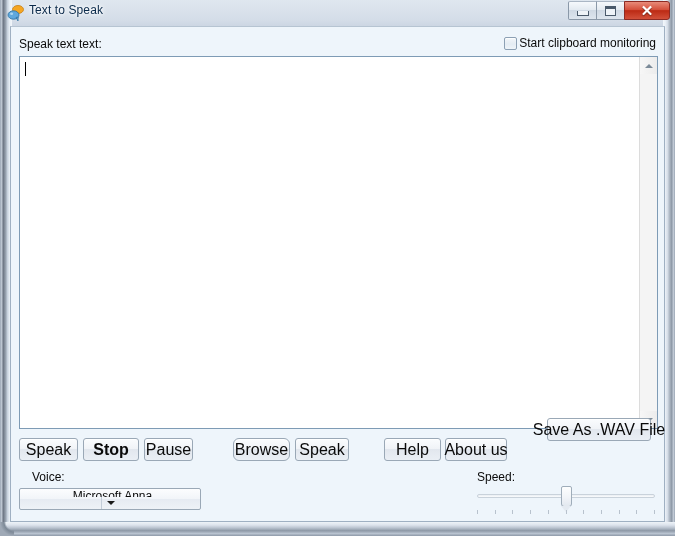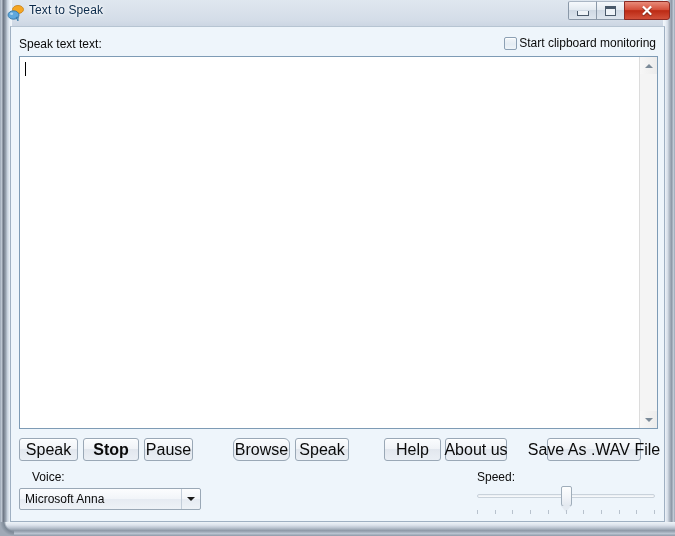--- a/index.html
+++ b/index.html
@@ -250,20 +250,21 @@
   #voice-combo {
     position: absolute;
     left: 8px; top: 461px;
     width: 182px; height: 22px;
     box-sizing: border-box;
     border: 1px solid #9aa8b6;
     border-radius: 2px;
     background: linear-gradient(to bottom, #fcfdfe 0%, #f2f5f9 48%, #e6ebf2 52%, #eef2f7 100%);
     display: flex;
     align-items: center;
+    flex-direction: column;
   }
   #voice-value {
     flex: 1 1 auto;
     padding-left: 5px;
     font-size: 12px;
     color: #0a0a0a;
     white-space: nowrap;
     overflow: hidden;
   }
   #voice-arrow-box {
@@ -391,21 +392,21 @@
 
     <div class="btn" style="left:8px;  top:411px; width:59px;">Speak</div>
     <div class="btn" style="left:72px; top:411px; width:56px;font-weight:bold;">Stop</div>
     <div class="btn" style="left:133px;top:411px; width:49px;">Pause</div>
 
     <div class="btn" style="left:222px;top:411px; width:57px;border-radius:6px;">Browse</div>
     <div class="btn" style="left:284px;top:411px; width:54px;">Speak</div>
 
     <div class="btn" style="left:373px;top:411px; width:57px;">Help</div>
     <div class="btn" style="left:434px;top:411px; width:62px;">About us</div>
-    <div class="btn" style="left:536px;top:411px; width:94px;">Save As .WAV File</div>
+    <div class="btn" style="left:536px;top:391px; width:104px;">Save As .WAV File</div>
 
     <span class="lbl" style="left:8px; top:443px;margin-left:13px;">Voice:</span>
 
     <div id="voice-combo">
       <span id="voice-value">Microsoft Anna</span>
       <span id="voice-arrow-box">
         <span class="tri-down"></span>
       </span>
     </div>
 

